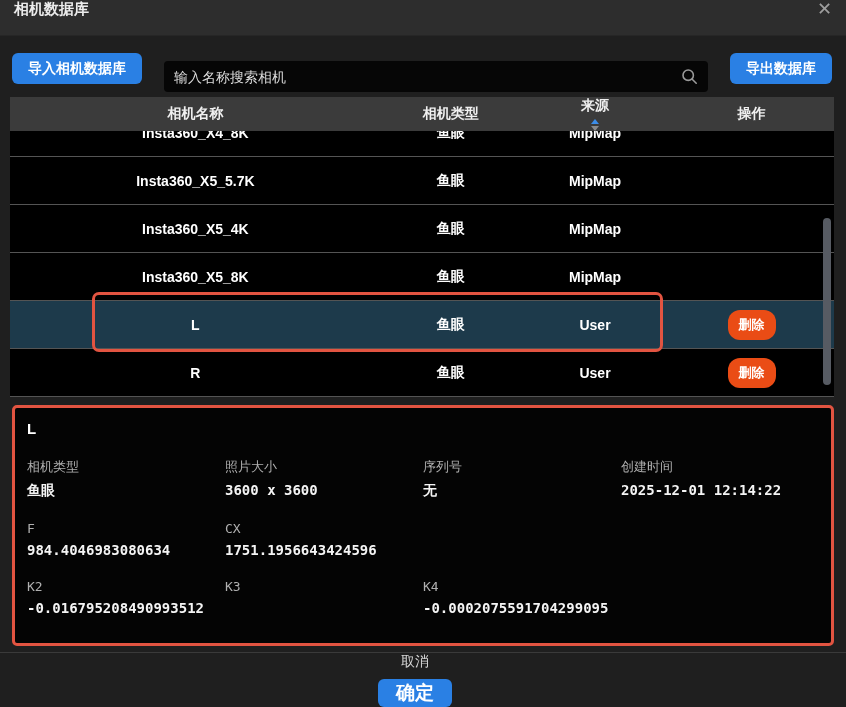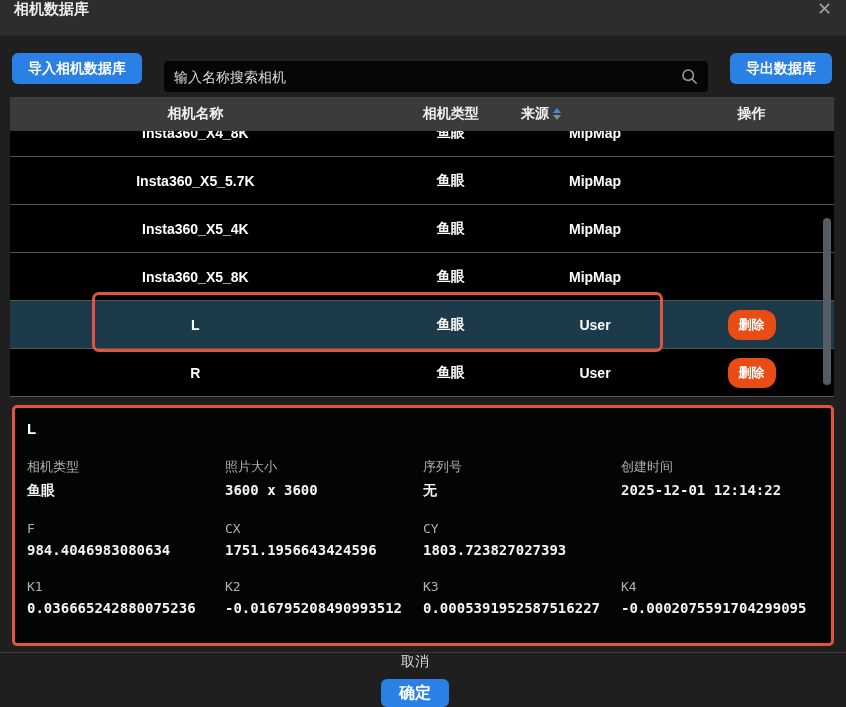--- a/index.html
+++ b/index.html
@@ -46,21 +46,21 @@
   .table{
     position:absolute; top:97px; left:10px; width:824px;
   }
   .thead{
     height:34px; background:#3b3b3b; display:flex; align-items:center;
     font-size:14px; font-weight:700; color:#f0f0f0;
   }
   .cell{ text-align:center; }
   .c-name{ width:45%; } .c-type{ width:17%; } .c-source{ width:18%; }
   .c-action{ width:20%; }
-  .sort-wrap{ display:inline-flex; align-items:center; gap:4px; width:100%; }
+  .sort-wrap{ display:inline-flex; align-items:center; gap:4px; justify-content:center; width:100%;flex-direction:column; }
   .sort-ic{ display:inline-flex; flex-direction:column; gap:2px; cursor:pointer; }
   .tri-up{ width:0;height:0;border-left:4px solid transparent;border-right:4px solid transparent;border-bottom:5px solid #3c8de8; }
   .tri-down{ width:0;height:0;border-left:4px solid transparent;border-right:4px solid transparent;border-top:5px solid #8a8a8a; }
 
   .tbody{
     position:relative; height:266px; overflow:hidden; background:#000;
   }
   .trow{
     height:48px; display:flex; align-items:center; background:#000;
     border-bottom:1px solid #545454; font-size:14px; font-weight:700; color:#fff;
@@ -101,21 +101,21 @@
     position:absolute; top:653px; left:0; right:0; height:54px;
     display:flex; align-items:center; justify-content:flex-end;
     gap:8px; padding-right:16px;flex-direction:column;
   }
   .cancel-btn{
     background:transparent; border:none; color:#d8d8d8; font-size:14px;
     font-family:inherit; cursor:pointer;
   }
   .confirm-btn{
     background:#2a80e4; color:#fff; border:none; border-radius:6px;
-    height:32px; padding:0 18px; font-size:16px; font-weight:700;
+    height:32px; padding:0 18px; font-size:19px; font-weight:700;
     font-family:inherit; cursor:pointer;
   }
 
   
   .annotation-row{
     position:absolute; left:92px; top:292px; width:571px; height:60px;
     border:3px solid #e25441; border-radius:7px;
     pointer-events:none; z-index:5;
   }
 </style>
@@ -225,37 +225,28 @@
         </div>
         <div class="detail-row">
           <div>
             <div class="flabel">F</div>
             <div class="fvalue">984.4046983080634</div>
           </div>
           <div>
             <div class="flabel">CX</div>
             <div class="fvalue">1751.1956643424596</div>
           </div>
-          <div>
-            <div class="flabel">CY</div>
-            <div class="fvalue">1803.723827027393</div>
-          </div>
         </div>
         <div class="detail-row">
-          <div>
-            <div class="flabel">K1</div>
-            <div class="fvalue">0.036665242880075236</div>
-          </div>
           <div>
             <div class="flabel">K2</div>
             <div class="fvalue">-0.016795208490993512</div>
           </div>
           <div>
             <div class="flabel">K3</div>
-            <div class="fvalue">0.0005391952587516227</div>
           </div>
           <div>
             <div class="flabel">K4</div>
             <div class="fvalue">-0.0002075591704299095</div>
           </div>
         </div>
       </div>
   </div>
 
   <div class="footer-divider"></div>

